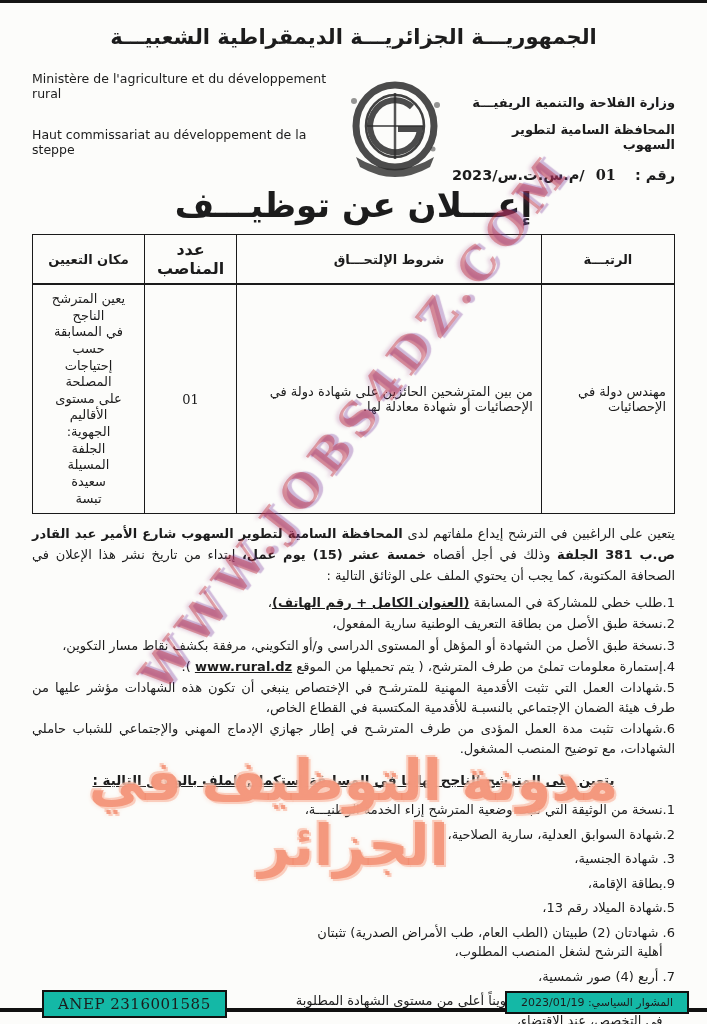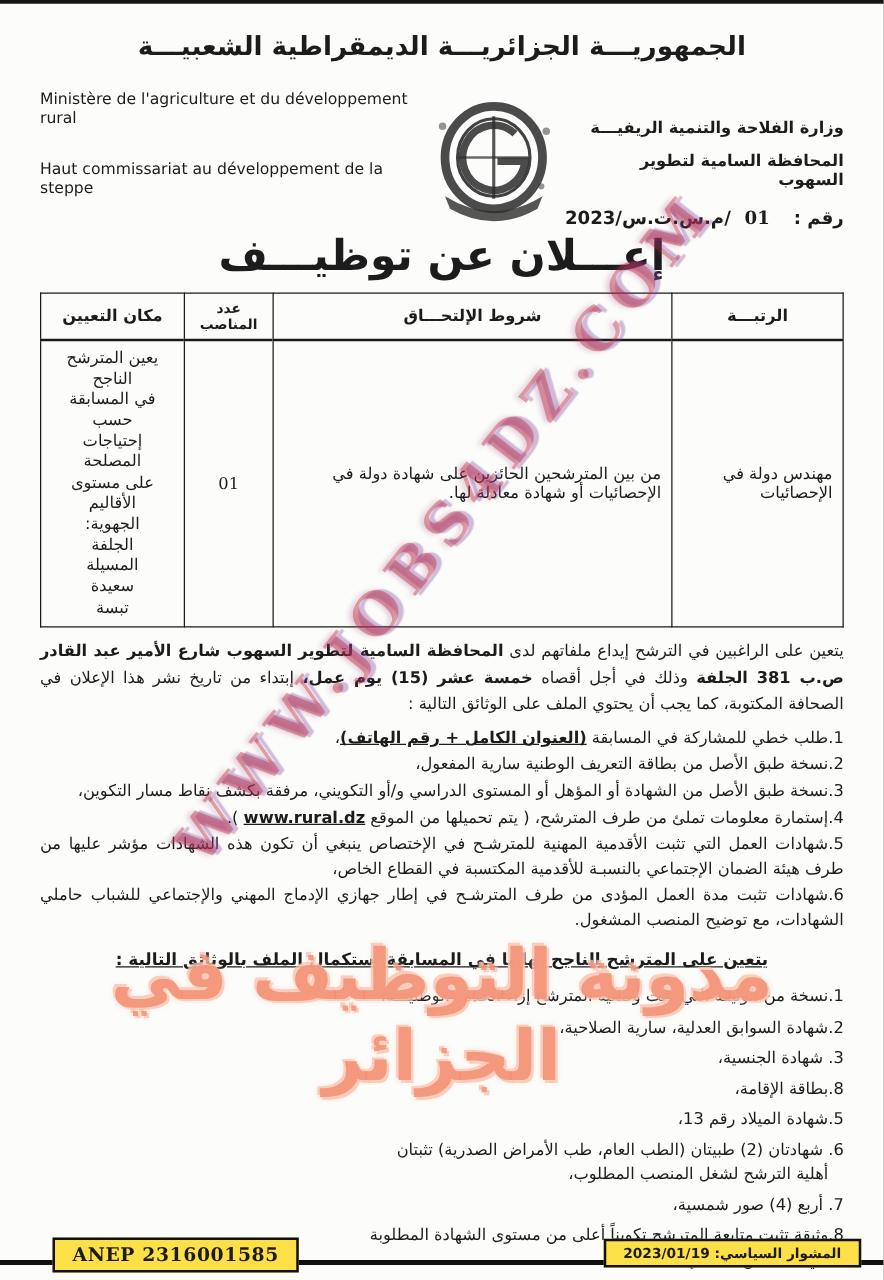--- a/index.html
+++ b/index.html
@@ -54,21 +54,21 @@
   .doc-list { margin-top:7px; font-size:13px; line-height:1.55; }
   .doc-list .li { margin-bottom:1px; text-align:justify; }
   .u { text-decoration:underline; font-weight:bold; }
   .heading2 { text-align:center; margin-top:13px; font-size:13.5px; font-weight:bold; text-decoration:underline; }
   .doc-list2 { margin-top:12px; font-size:13px; line-height:1.5; }
   .doc-list2 .li { margin-bottom:5px; }
 
   
   .footer { position:absolute; left:0; right:0; bottom:0; height:46px; z-index:1; }
   .footer .thick-line { position:absolute; left:0; right:0; bottom:12px; height:4px; background:#111; }
-  .box { position:absolute; background:#fde047; border:2px solid #111; font-weight:bold; padding:3px 14px; white-space:nowrap; }
+  .box { position:absolute; background:#14b8a6; border:2px solid #111; font-weight:normal; padding:3px 14px; white-space:nowrap; }
   .anep-box { left:42px; bottom:6px; font-size:15px; font-family:"DejaVu Serif", serif; letter-spacing:.5px; }
   .date-box { right:18px; bottom:10px; font-size:11px; direction:rtl; }
 
   
   .wm { position:absolute; pointer-events:none; text-align:center; font-weight:bold; z-index:2; }
   .wm-diagonal {
     top:392px; left:-95px; width:900px;
     transform:rotate(-52deg);
     font-size:46px; letter-spacing:8px;
     color:rgba(190,35,50,.40);
@@ -135,21 +135,21 @@
       <colgroup>
         <col class="col-rank">
           <col class="col-cond">
           <col class="col-num">
           <col class="col-loc">
       </colgroup>
       <thead>
         <tr>
           <th>الرتبـــة</th>
           <th>شروط الإلتحـــاق</th>
-          <th class="ml" style="font-size:11px;">عدد
+          <th class="ml" style="font-size:16px;">عدد
 المناصب</th>
           <th>مكان التعيين</th>
         </tr>
       </thead>
       <tbody>
         <tr>
           <td class="cell-rank">مهندس دولة في الإحصائيات</td>
           <td class="cell-cond">من بين المترشحين الحائزين على شهادة دولة في الإحصائيات أو شهادة معادلة لها.</td>
           <td class="cell-num">01</td>
           <td class="cell-loc ml">يعين المترشح الناجح
@@ -177,21 +177,21 @@
       <div class="li"><span>5.شهادات العمل التي تثبت الأقدمية المهنية للمترشـح في الإختصاص ينبغي أن تكون هذه الشهادات مؤشر عليها من طرف هيئة الضمان الإجتماعي بالنسبـة للأقدمية المكتسبة في القطاع الخاص،</span></div>
       <div class="li"><span>6.شهادات تثبت مدة العمل المؤدى من طرف المترشـح في إطار جهازي الإدماج المهني والإجتماعي للشباب حاملي الشهادات، مع توضيح المنصب المشغول.</span></div>
     </div>
 
     <div class="heading2">يتعين على المترشح الناجح نهائيا في المسابقة إستكمال الملف بالوثائق التالية :</div>
 
     <div class="doc-list2">
       <div class="li ml">1.نسخة من الوثيقة التي تثبت وضعية المترشح إزاء الخدمة الوطنيـــة،</div>
       <div class="li ml">2.شهادة السوابق العدلية، سارية الصلاحية،</div>
       <div class="li ml">3. شهادة الجنسية،</div>
-      <div class="li ml">8.بطاقة الإقامة،</div>
+      <div class="li ml">9.بطاقة الإقامة،</div>
       <div class="li ml">5.شهادة الميلاد رقم 13،</div>
       <div class="li ml">6. شهادتان (2) طبيتان (الطب العام، طب الأمراض الصدرية) تثبتان
    أهلية الترشح لشغل المنصب المطلوب،</div>
       <div class="li ml">7. أربع (4) صور شمسية،</div>
       <div class="li ml">8.وثيقة تثبت متابعة المترشح تكويناً أعلى من مستوى الشهادة المطلوبة
    في التخصص، عند الإقتضاء،</div>
 
     </div>
 
   </div>

